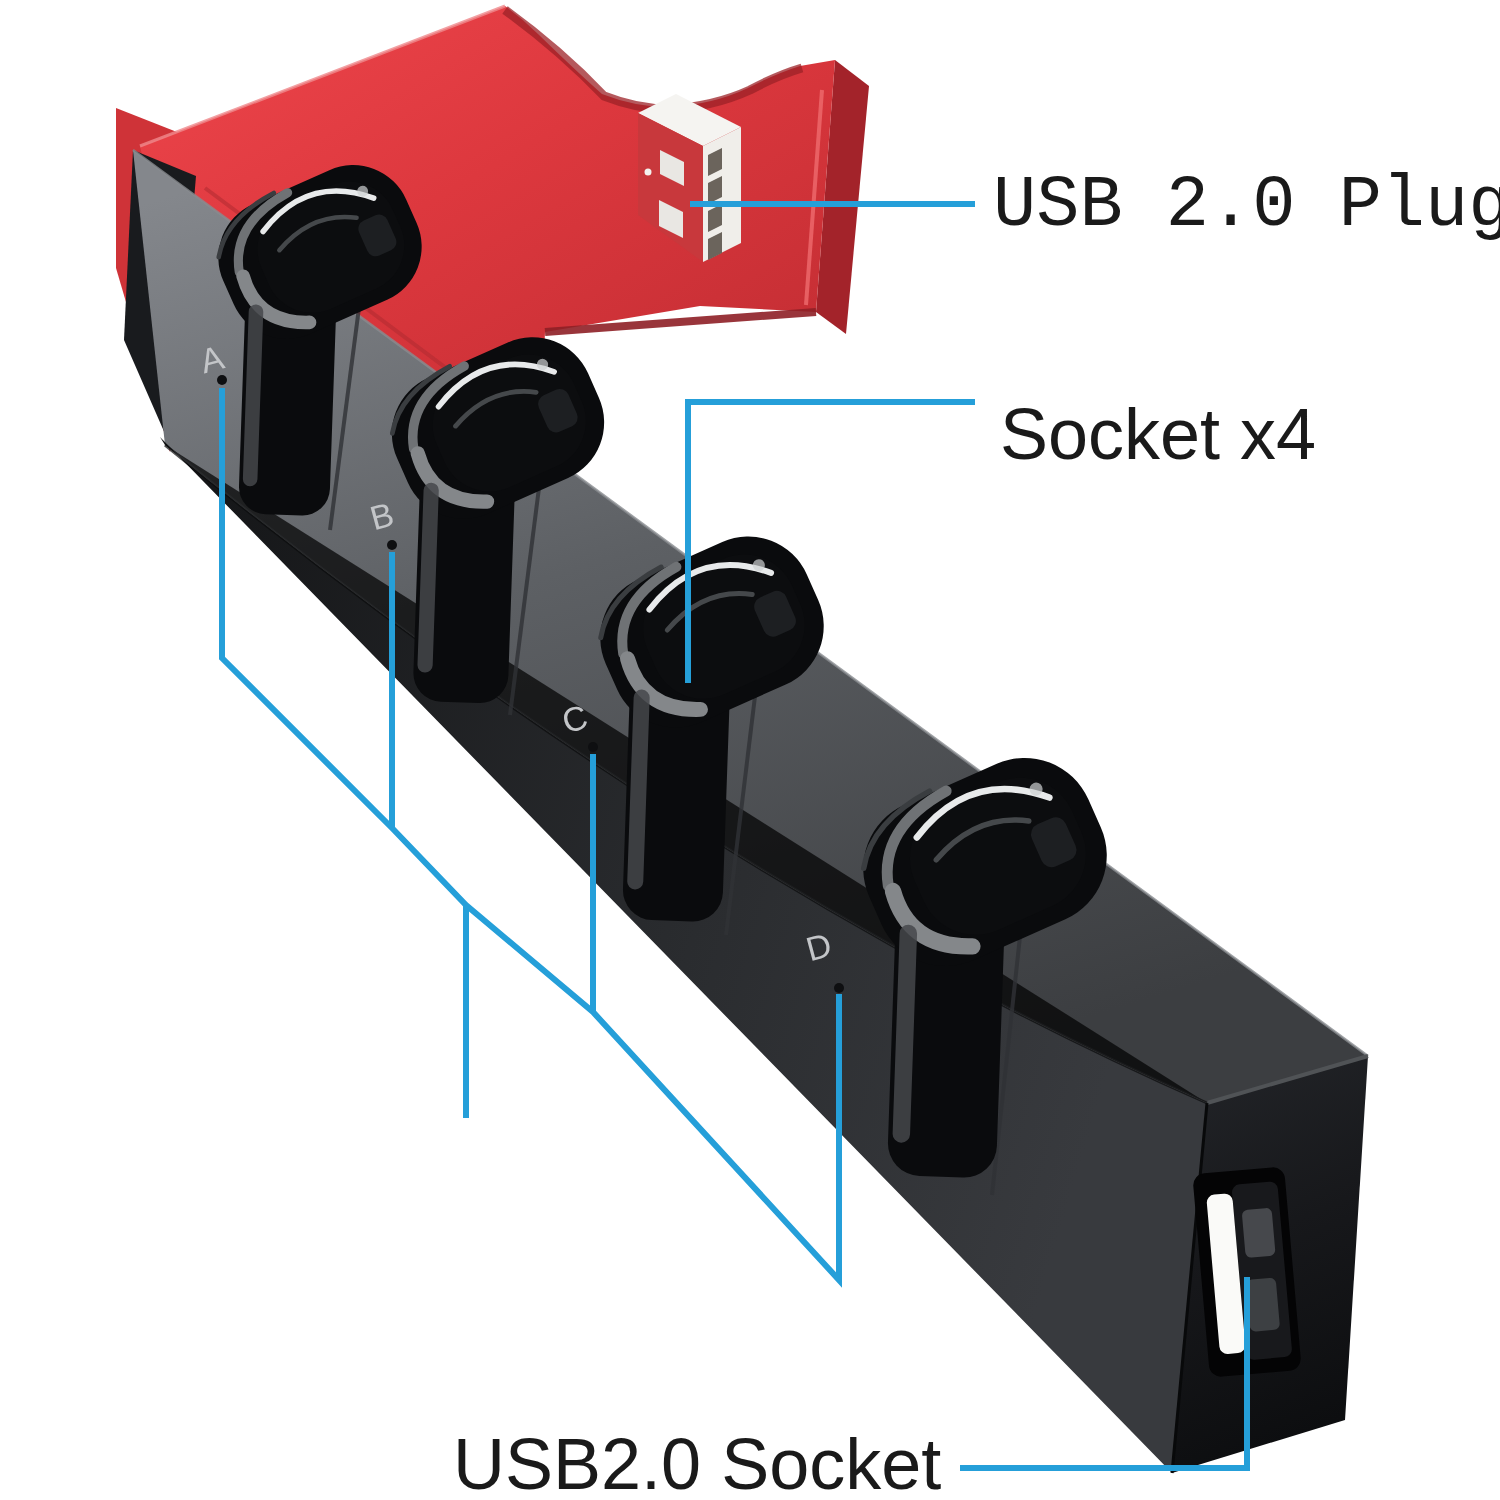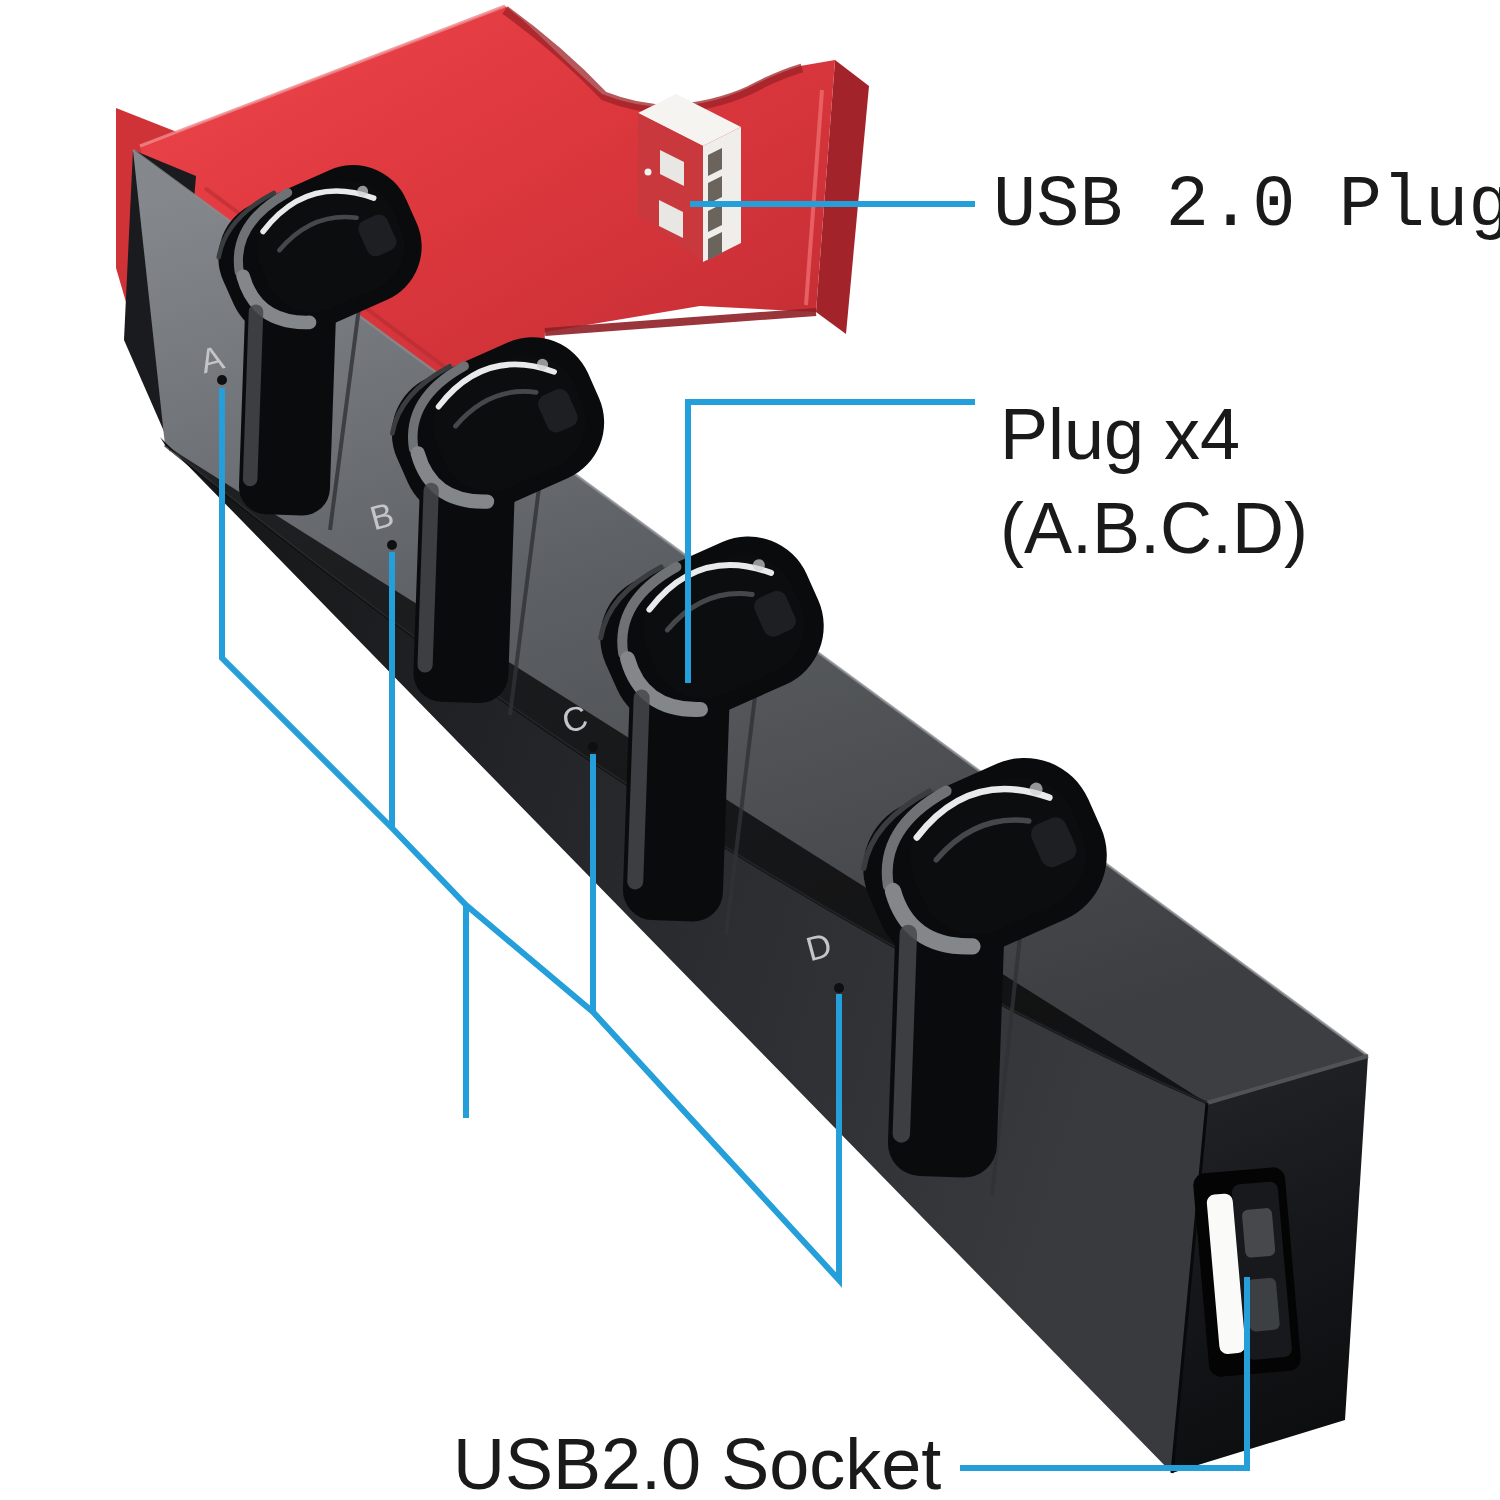--- a/index.html
+++ b/index.html
@@ -135,20 +135,19 @@
     <path d="M392,552 V828"></path>
     <path d="M593,754 V1012"></path>
     <path d="M466,905 V1118"></path>
     <path d="M960,1468 H1247 V1277"></path>
   </g>
 </svg>
 
 <div class="callout-label" style="left:993px;top:160px;font-family:Liberation Mono, monospace;">USB 2.0 Plug</div>
 
 <div class="callout-label" style="left:1000px;top:388px;">
-  <div>Plug x4</div>
-  <div>(A.B.C.D)</div>
+  <div>Socket x4</div>
 </div>
 
 
 <div class="callout-label" style="left:453px;top:1418px;">USB2.0 Socket</div>
 
 </div>
 
 </body></html>

